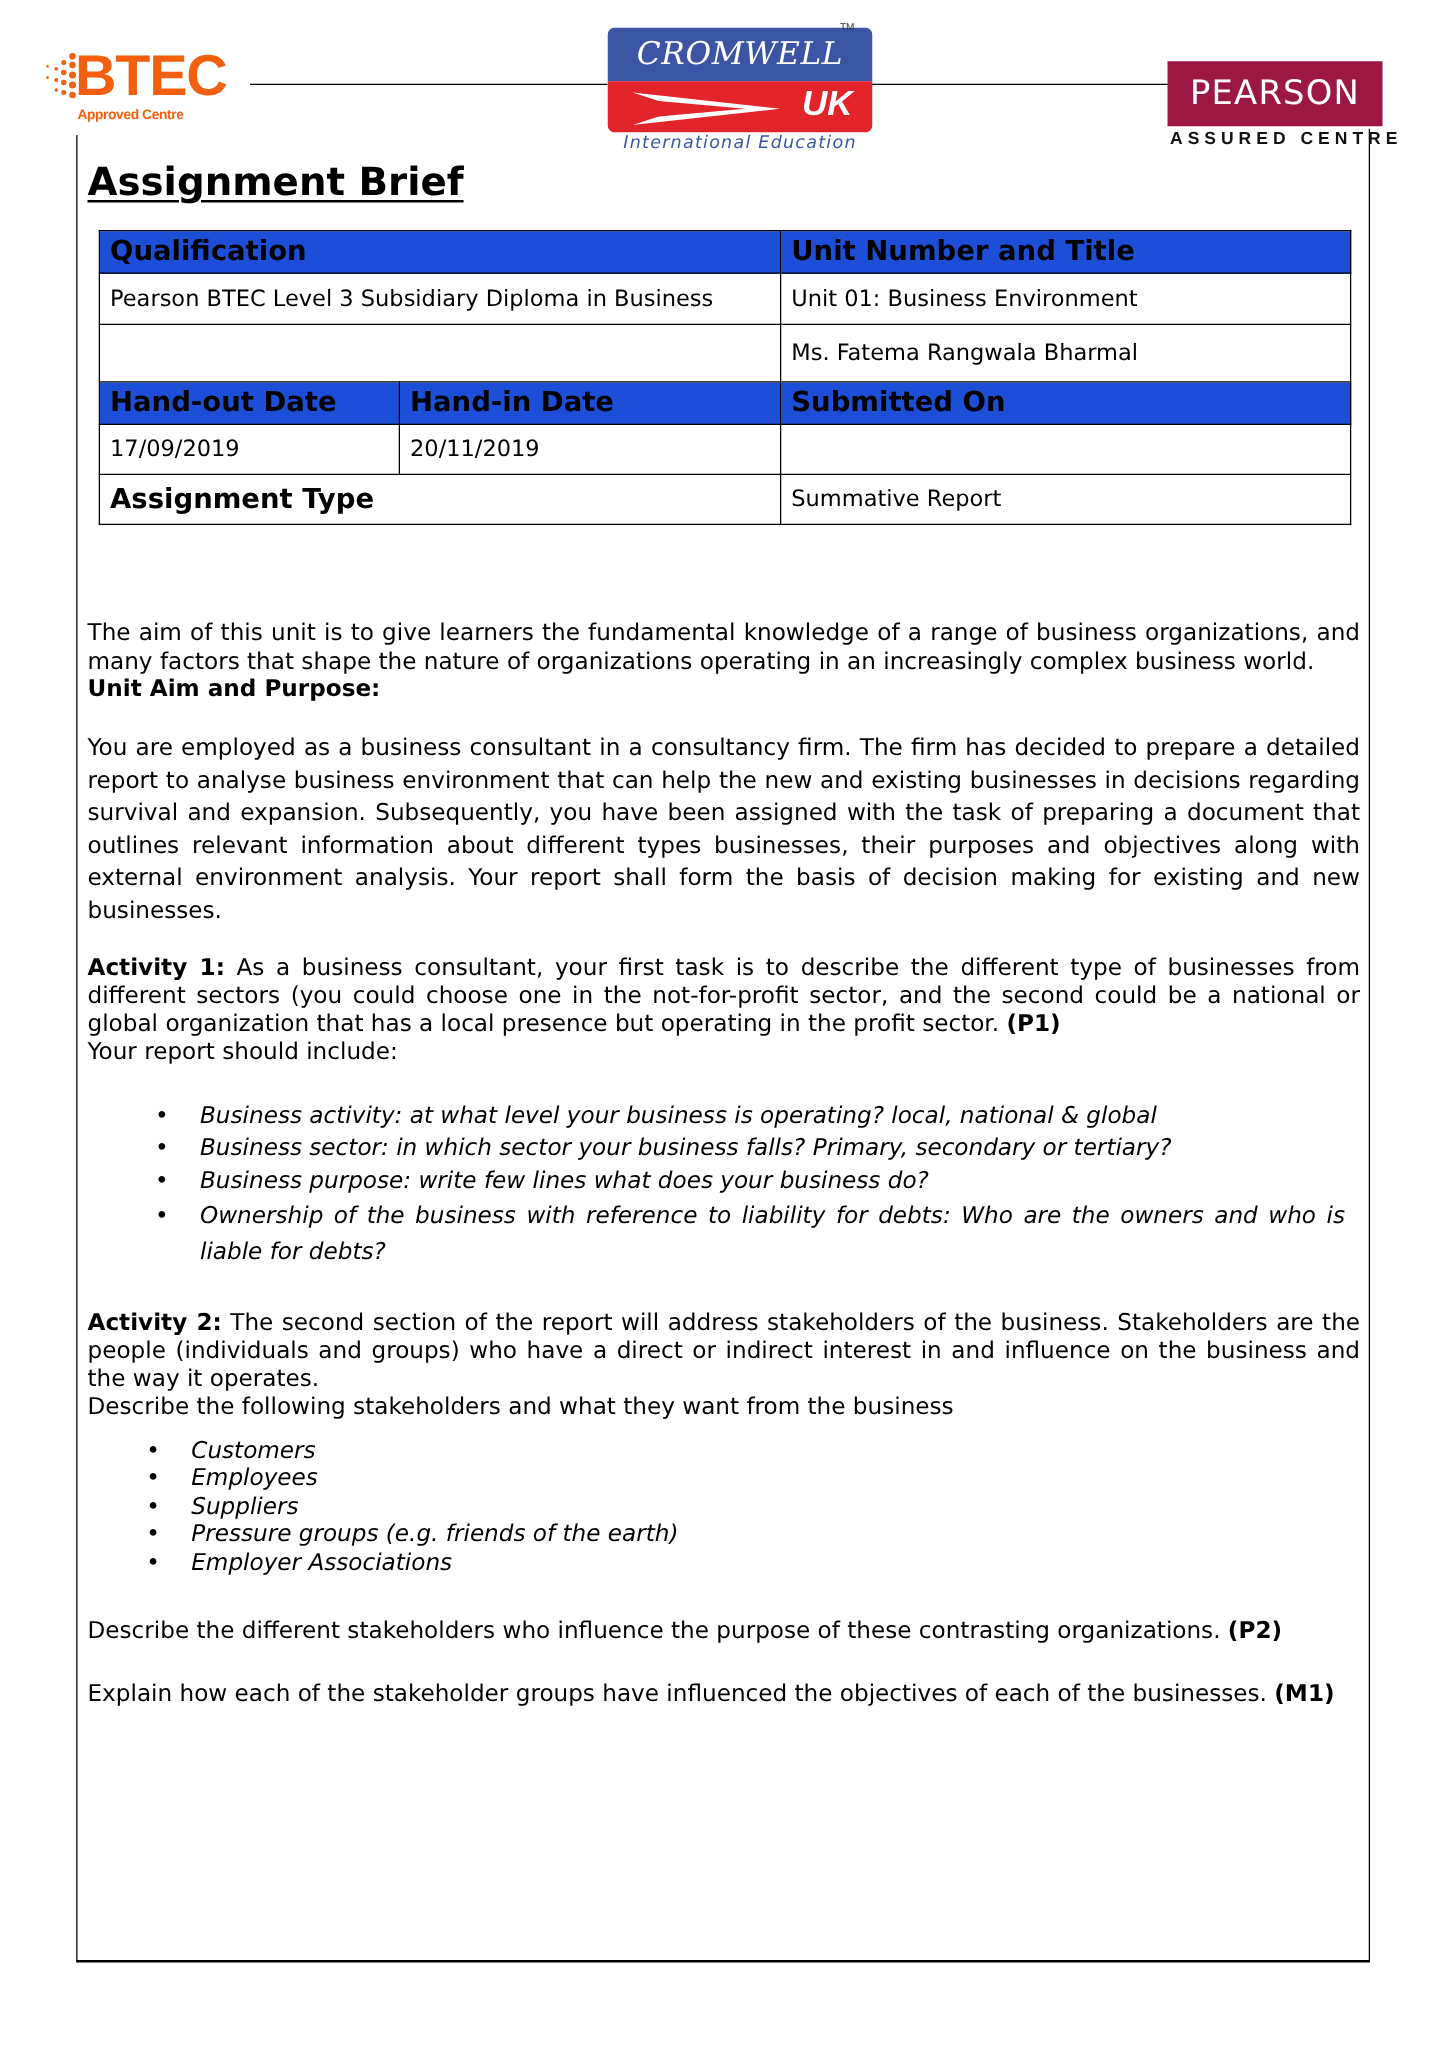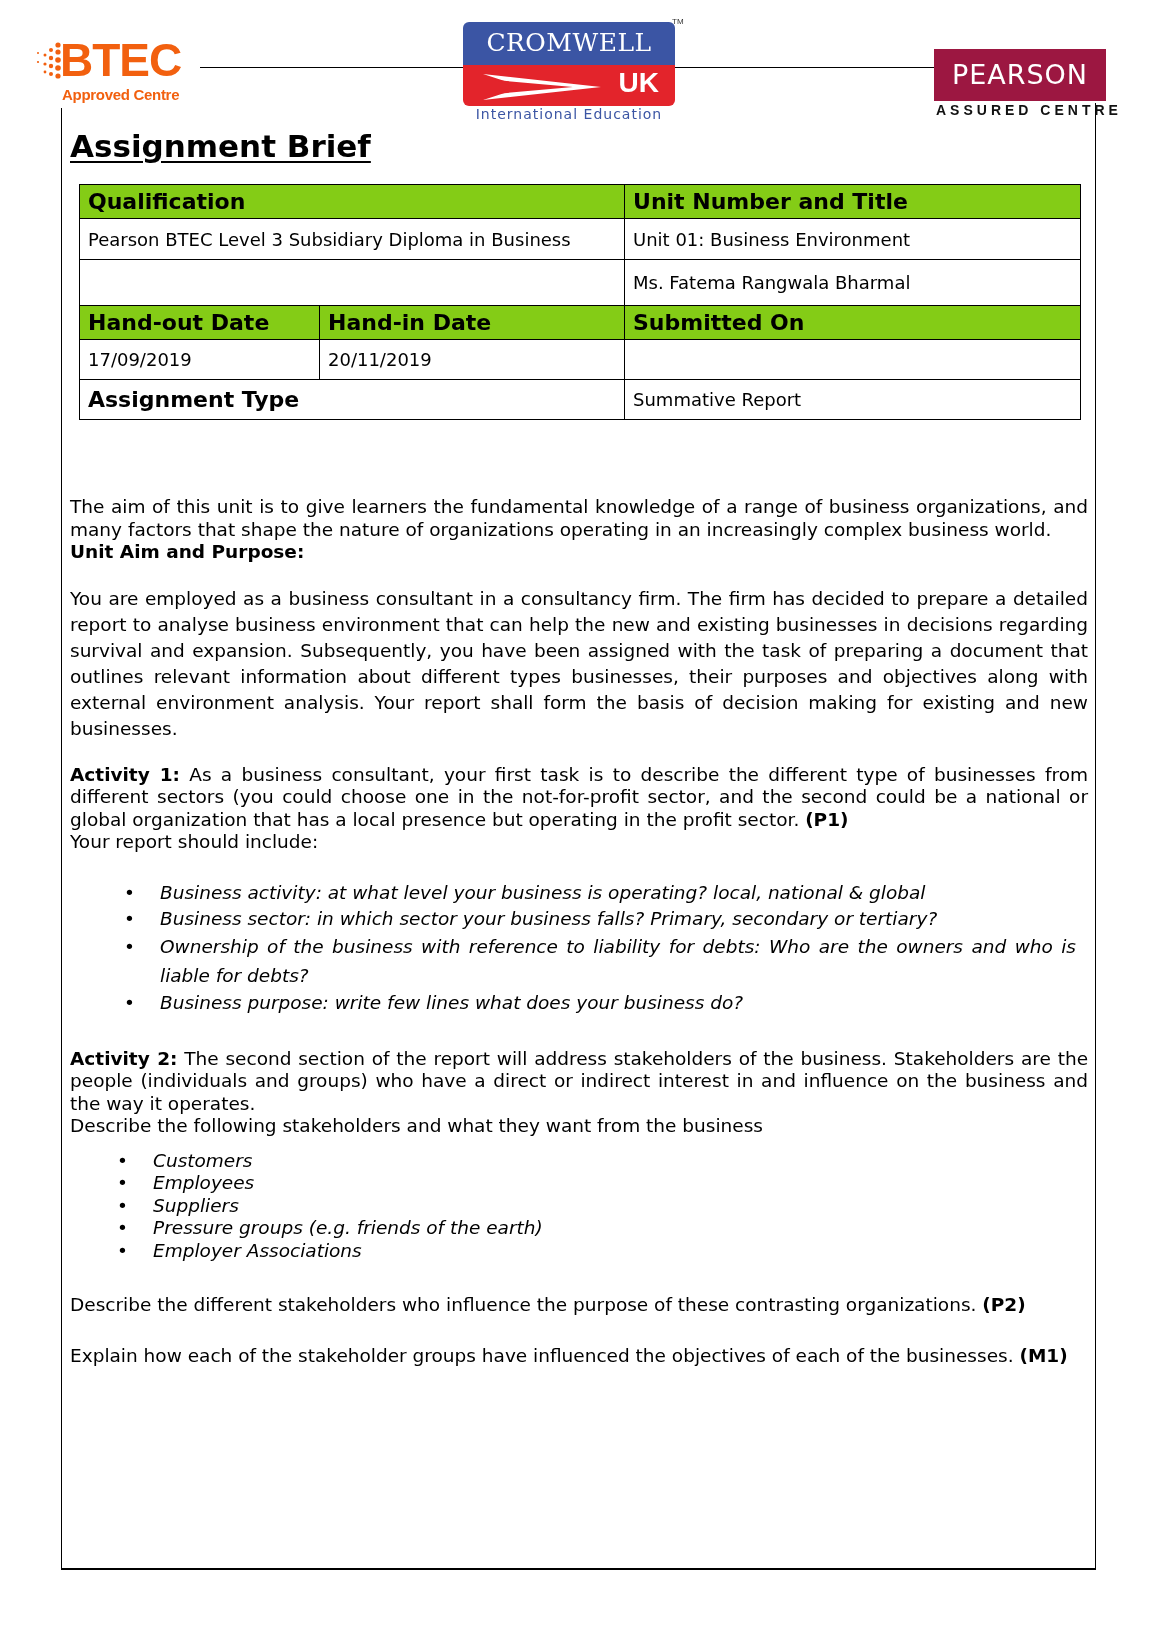--- a/index.html
+++ b/index.html
@@ -11,24 +11,24 @@
   .frame-left { position: absolute; left: 61px; top: 67px; width: 0; height: 1502px; border-left: 1.5px solid #000; }
   .frame-right { position: absolute; left: 1095px; top: 103px; width: 0; height: 1466px; border-left: 1.5px solid #000; }
   .frame-bottom { position: absolute; left: 61px; top: 1568px; width: 1035px; height: 0; border-top: 2px solid #000; }
 
   
   .btec { position: absolute; left: 30px; top: 38px; width: 170px; height: 70px; background: #fff; }
   .btec-dots { position: absolute; left: 4px; top: 4px; width: 30px; height: 40px; }
   .btec-word { position: absolute; left: 30px; top: -4px; font-family: "Liberation Sans", sans-serif; font-weight: bold;
                font-size: 46px; color: #f2600f; letter-spacing: -1px; line-height: 52px; }
   .btec-sub { position: absolute; left: 32px; top: 48px; font-family: "Liberation Sans", sans-serif; font-weight: bold;
-              font-size: 15px; color: #f2600f; letter-spacing: -0.3px; }
+              font-size: 11px; color: #f2600f; letter-spacing: -0.3px; }
 
   
-  .cromwell { position: absolute; left: 463px; top: 22px; width: 186px; height: 104px; background: #fff; }
+  .cromwell { position: absolute; left: 486px; top: 22px; width: 186px; height: 104px; background: #fff; font-style: italic; }
   .crom-box { position: absolute; left: 0; top: 0; width: 212px; height: 84px; border-radius: 6px; overflow: hidden; }
   .crom-top { position: absolute; left: 0; top: 0; width: 212px; height: 43px; background: #3b55a4; }
   .crom-bot { position: absolute; left: 0; top: 43px; width: 212px; height: 41px; background: #e3242b; }
   .crom-name { position: absolute; left: 0; top: 6px; width: 212px; text-align: center; font-family: "DejaVu Serif", serif;
                font-size: 25px; color: #fff; letter-spacing: 0.5px; }
   .crom-uk { position: absolute; right: 16px; top: 45px; font-family: "Liberation Sans", sans-serif; font-weight: bold;
              font-size: 28px; color: #fff; }
   .crom-arrow { position: absolute; left: 20px; top: 50px; }
   .crom-tm { position: absolute; left: 672px; top: 17px; font-size: 8px; color: #333; font-family: "Liberation Sans", sans-serif; }
   .crom-sub { position: absolute; left: 0; top: 84px; width: 212px; text-align: center; font-family: "DejaVu Sans", sans-serif;
@@ -40,21 +40,21 @@
   .pearson-sub { position: absolute; left: 936px; top: 102px; font-family: "Liberation Sans", sans-serif; font-weight: bold;
                  font-size: 14px; letter-spacing: 4px; color: #111; white-space: nowrap; }
 
   
   .title { position: absolute; left: 70px; top: 128px; font-size: 31px; font-weight: bold; text-decoration: underline;
            text-underline-offset: 4px; text-decoration-thickness: 2px; }
 
   
   .info { position: absolute; left: 79px; top: 184px; width: 1001px; border-collapse: collapse; table-layout: fixed; }
   .info td { border: 1px solid #000; padding: 0 8px; vertical-align: middle; font-size: 18px; white-space: nowrap; }
-  .info td.h { background: #84cc16; font-weight: bold; font-size: 22px; }
+  .info td.h { background: #1d4ed8; font-weight: bold; font-size: 22px; }
   .info td.h2 { font-weight: bold; font-size: 22px; }
 
   
   .body { position: absolute; left: 70px; top: 496px; width: 1018px; font-size: 18.5px; line-height: 22.5px; }
   .p { margin: 0; text-align: justify; }
   .b { font-weight: bold; }
   .gap { height: 22px; }
   .spaced { line-height: 26px; }
   ul.list { margin: 12px; padding: 0; list-style: none; font-style: italic; }
   ul.list li { position: relative; }
@@ -157,22 +157,22 @@
 
   <p class="p spaced">You are employed as a business consultant in a consultancy firm. The firm has decided to prepare a detailed report to analyse business environment that can help the new and existing businesses in decisions regarding survival and expansion. Subsequently, you have been assigned with the task of preparing a document that outlines relevant information about different types businesses, their purposes and objectives along with external environment analysis. Your report shall form the basis of decision making for existing and new businesses.</p>
   <div class="gap"></div>
 
   <p class="p"><span class="b">Activity 1:</span><span> As a business consultant, your first task is to describe the different type of businesses from different sectors (you could choose one in the not-for-profit sector, and the second could be a national or global organization that has a local presence but operating in the profit sector.  </span><span class="b">(P1)</span></p>
   <p class="p">Your report should include:</p>
   <div style="height:14px"></div>
   <ul class="list l1">
     <li>Business activity: at what level your business is operating? local, national &amp; global</li>
     <li>Business sector: in which sector your business falls? Primary, secondary or tertiary?</li>
+    <li>Business purpose: write few lines what does your business do?</li>
     <li style="text-align:justify;line-height:29px">Ownership of the business with reference to liability for debts: Who are the owners and who is liable for debts?</li>
-    <li>Business purpose: write few lines what does your business do?</li>
   </ul>
   <div style="height:20px"></div>
 
   <p class="p"><span class="b">Activity 2:</span><span> The second section of the report will address stakeholders of the business. Stakeholders are the people (individuals and groups) who have a direct or indirect interest in and influence on the business and the way it operates.</span></p>
   <p class="p">Describe the following stakeholders and what they want from the business</p>
   <ul class="list l2">
     <li>Customers</li>
     <li>Employees</li>
     <li>Suppliers</li>
     <li>Pressure groups (e.g. friends of the earth)</li>

